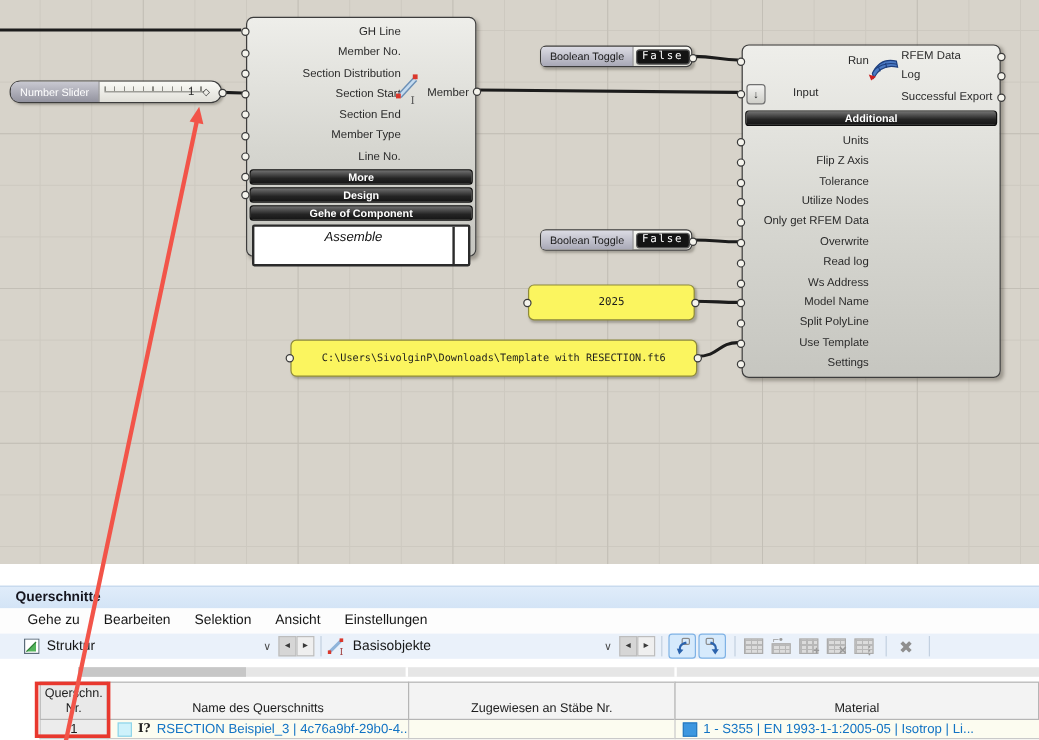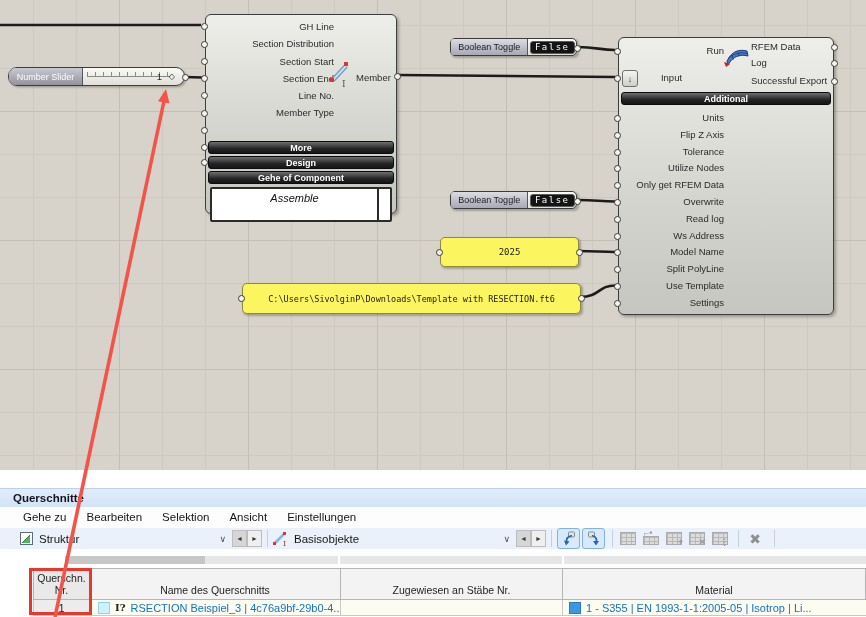--- a/index.html
+++ b/index.html
@@ -100,25 +100,26 @@
                   background-image:repeating-linear-gradient(90deg,#8a8a84 0 1px,transparent 1px 8px);"></div>
       <span class="gh-lbl" style="right:22px;top:3px;">1</span>
       <span class="gh-lbl" style="right:9px;top:3.5px;font-size:8px;">◇</span>
     </div>
     <i class="sock sr" style="top:6px;"></i>
   </div>
 
   <div class="gh-comp" style="left:205px;top:14px;width:190px;height:198px;">
     <div style="position:absolute;left:0;top:3px;width:128px;">
       <div class="gh-lbl" style="position:static;text-align:right;height:17.3px;line-height:17.3px;">GH Line</div>
+      <div class="gh-lbl" style="position:static;text-align:right;height:17.3px;line-height:17.3px;">Member No.</div>
       <div class="gh-lbl" style="position:static;text-align:right;height:17.3px;line-height:17.3px;">Section Distribution</div>
       <div class="gh-lbl" style="position:static;text-align:right;height:17.3px;line-height:17.3px;">Section Start</div>
       <div class="gh-lbl" style="position:static;text-align:right;height:17.3px;line-height:17.3px;">Section End</div>
+      <div class="gh-lbl" style="position:static;text-align:right;height:17.3px;line-height:17.3px;">Member Type</div>
       <div class="gh-lbl" style="position:static;text-align:right;height:17.3px;line-height:17.3px;">Line No.</div>
-      <div class="gh-lbl" style="position:static;text-align:right;height:17.3px;line-height:17.3px;">Member Type</div>
     </div>
     <svg width="24" height="27" style="position:absolute;left:123px;top:46px;">
       <line x1="4" y1="19" x2="17" y2="5" stroke="#6b8fb5" stroke-width="4.6"></line>
       <line x1="4" y1="19" x2="17" y2="5" stroke="#c6dcf0" stroke-width="2.2"></line>
       <rect x="15" y="1" width="4" height="4" fill="#da382c"></rect>
       <rect x="1" y="17" width="4" height="4" fill="#da382c"></rect>
       <text x="13" y="26" font-size="9" fill="#555" font-family="DejaVu Serif,serif">I</text>
     </svg>
     <span class="gh-lbl" style="left:150px;top:57px;">Member</span>
     <div class="gh-bar" style="top:141px;">Design</div>

